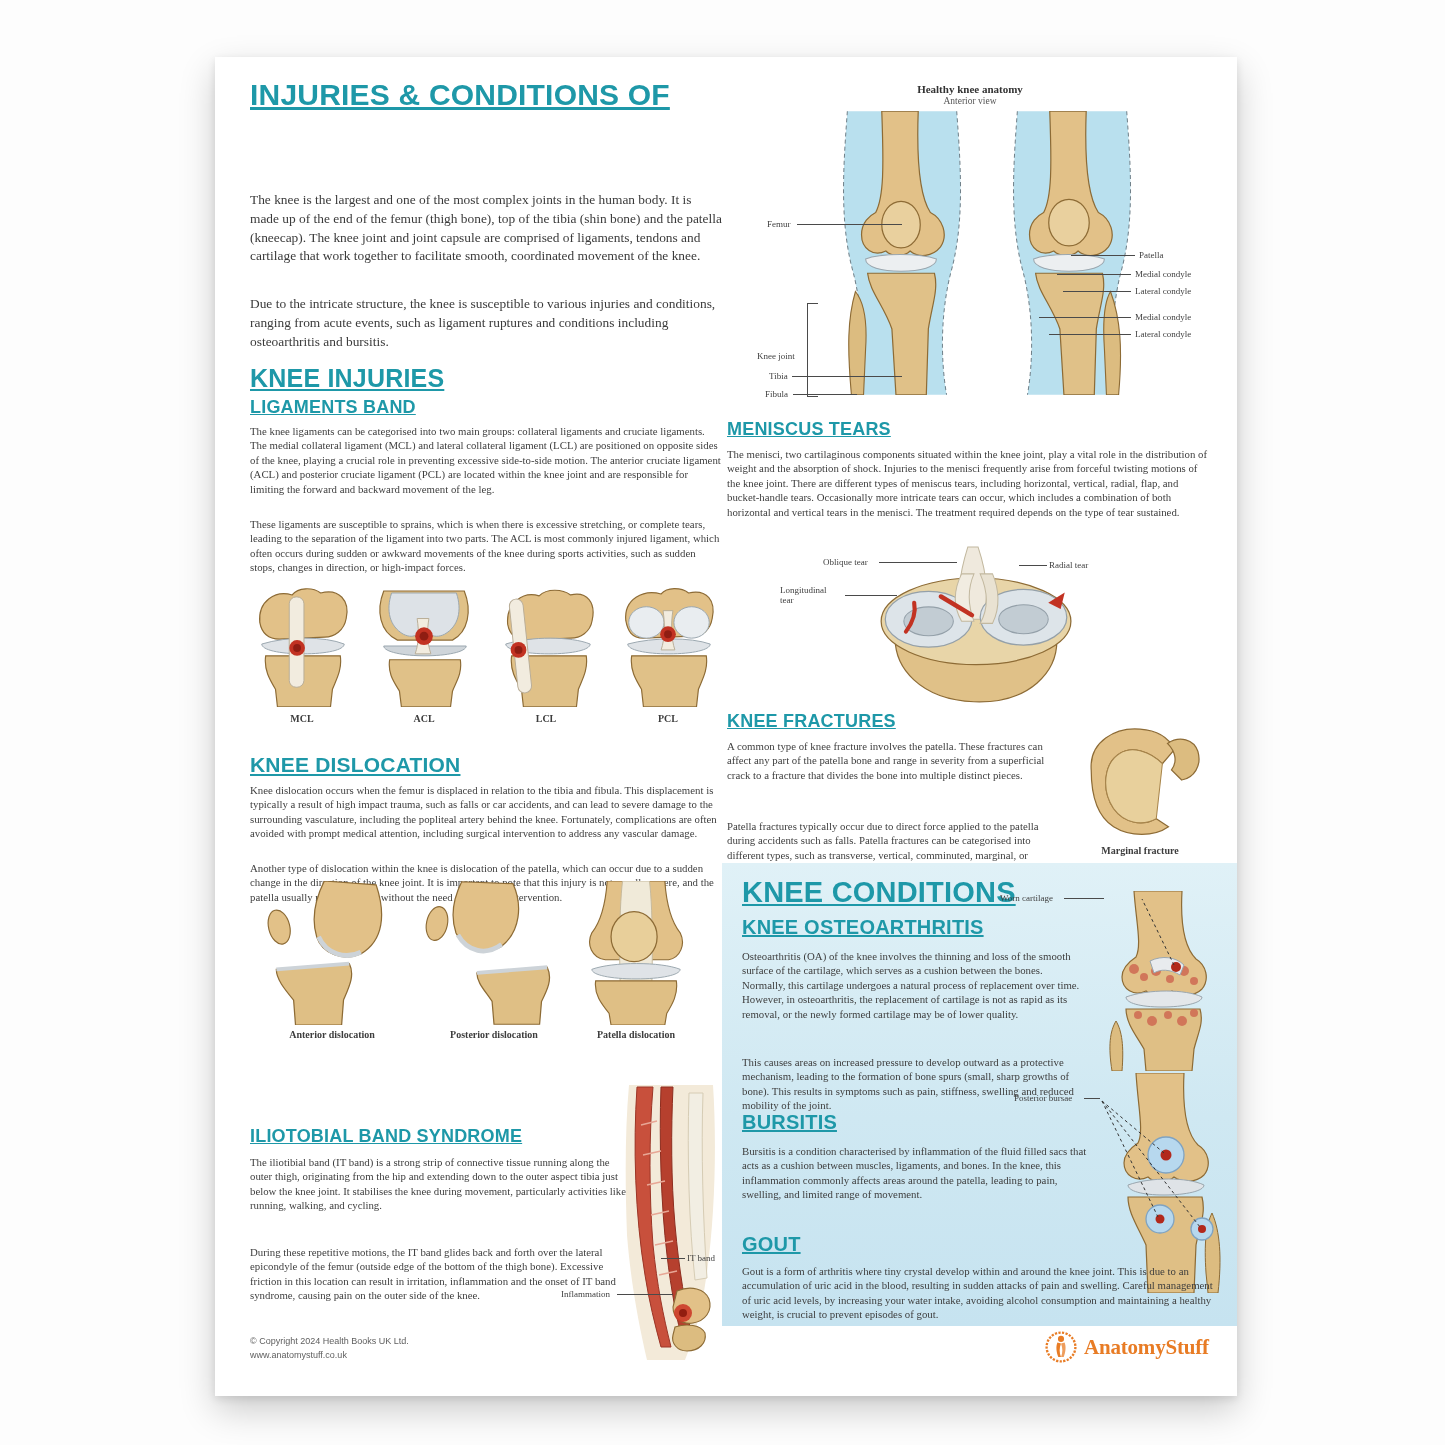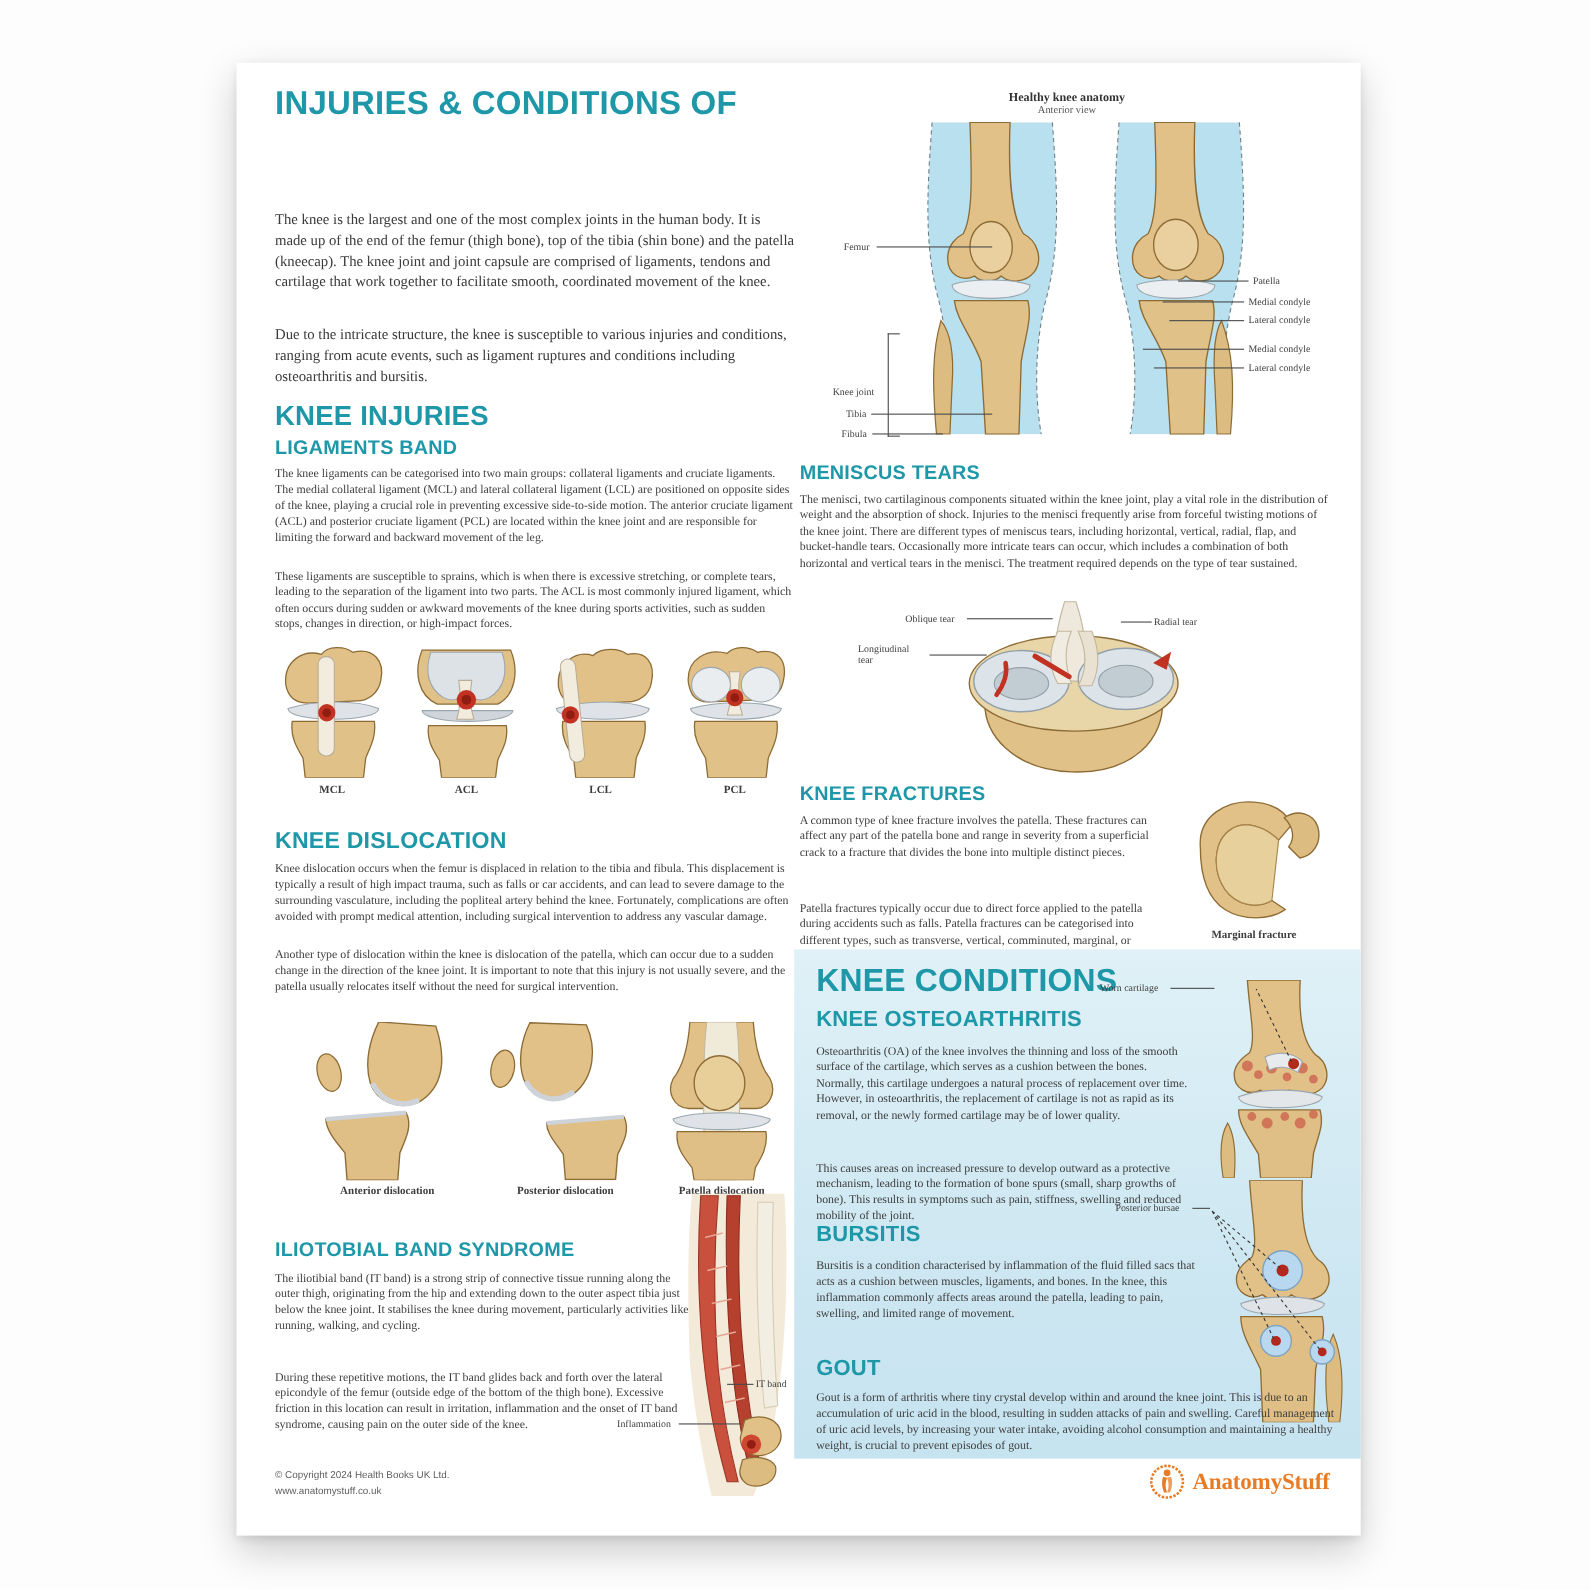--- a/index.html
+++ b/index.html
@@ -1,20 +1,20 @@
 <!DOCTYPE html>
 <html><head>
 <meta charset="utf-8">
 <style>
   html,body{margin:0;padding:0;background:#fdfdfd;width:1445px;height:1445px;position:relative;
     font-family:"Liberation Sans",sans-serif;}
   .sheet{position:absolute;left:215px;top:57px;width:1022px;height:1339px;background:#ffffff;
     box-shadow:0 14px 34px rgba(0,0,0,.20),0 3px 8px rgba(0,0,0,.10);}
   .abs{position:absolute;}
-  .h{font-family:"Liberation Sans",sans-serif;font-weight:700;color:#1e98a8;line-height:1.05;letter-spacing:.2px;}
+  .h{font-family:"Liberation Sans",sans-serif;font-weight:700;color:#1e98a8;line-height:1.05;letter-spacing:.2px;text-decoration:underline;}
   .p{font-family:"Liberation Serif",serif;color:#3e3e3e;font-size:10.8px;line-height:1.34;text-align:left;}
   .p-lg{font-family:"Liberation Serif",serif;color:#3a3a3a;font-size:13.4px;line-height:1.4;}
   .cap{font-family:"Liberation Serif",serif;font-weight:700;color:#3d3d3d;font-size:10px;text-align:center;}
   .lbl{font-family:"Liberation Serif",serif;color:#3f3f3f;font-size:9px;line-height:1.15;white-space:nowrap;}
   .ln{position:absolute;height:1px;background:#4a4a4a;}
   .panel{position:absolute;left:507px;top:806px;width:515px;height:463px;
     background:linear-gradient(180deg,#e0f1f7 0%,#cfe8f2 55%,#c6e3f0 100%);}
   .footer-txt{font-family:"Liberation Sans",sans-serif;font-size:9px;color:#5f5f5f;line-height:1.45;}
   .logo-txt{font-family:Liberation Serif, serif;font-weight:700;font-size:21px;color:#e87c25;letter-spacing:-.2px;}
   .fig{position:absolute;}
@@ -86,21 +86,21 @@
           <circle cx="55" cy="50" r="4" fill="#8f1d12"></circle>
       </svg>
       <div class="cap" style="width:108px;margin-top:6px;">PCL</div>
     </div>
   </div>
 
   <div class="abs h" style="left:35px;top:697px;font-size:21px;">KNEE DISLOCATION</div>
   <div class="abs p" style="left:35px;top:726px;width:472px;">Knee dislocation occurs when the femur is displaced in relation to the tibia and fibula. This displacement is typically a result of high impact trauma, such as falls or car accidents, and can lead to severe damage to the surrounding vasculature, including the popliteal artery behind the knee. Fortunately, complications are often avoided with prompt medical attention, including surgical intervention to address any vascular damage.</div>
   <div class="abs p" style="left:35px;top:804px;width:472px;">Another type of dislocation within the knee is dislocation of the patella, which can occur due to a sudden change in the direction of the knee joint. It is important to note that this injury is not usually severe, and the patella usually relocates itself without the need for surgical intervention.</div>
 
-  <div class="abs" style="left:35px;top:872px;width:476px;display:flex;justify-content:flex-end;">
+  <div class="abs" style="left:35px;top:824px;width:476px;display:flex;justify-content:flex-start;">
 
     <div style="width:168px;">
       <svg viewBox="0 0 160 150" width="164" height="144">
         <ellipse cx="25" cy="48" rx="11" ry="18" transform="rotate(-14 25 48)" fill="#e2c188" stroke="#8d6b35" stroke-width="1.2"></ellipse>
         <path d="M72,0 L126,4 C136,34 134,62 110,76 C92,84 70,76 64,58 C58,38 64,16 72,0 Z" fill="#e2c188" stroke="#8d6b35" stroke-width="1.3"></path>
         <path d="M66,58 C74,76 94,82 110,74" fill="none" stroke="#cdd3d8" stroke-width="5"></path>
         <path d="M22,92 L98,86 C104,98 98,110 92,124 L90,150 L42,150 L40,124 C30,112 22,102 22,92 Z" fill="#dfbf85" stroke="#8d6b35" stroke-width="1.3"></path>
         <path d="M22,92 L98,86" stroke="#cdd3d8" stroke-width="4"></path>
       </svg>
       <div class="cap" style="width:164px;margin-top:4px;">Anterior dislocation</div>

